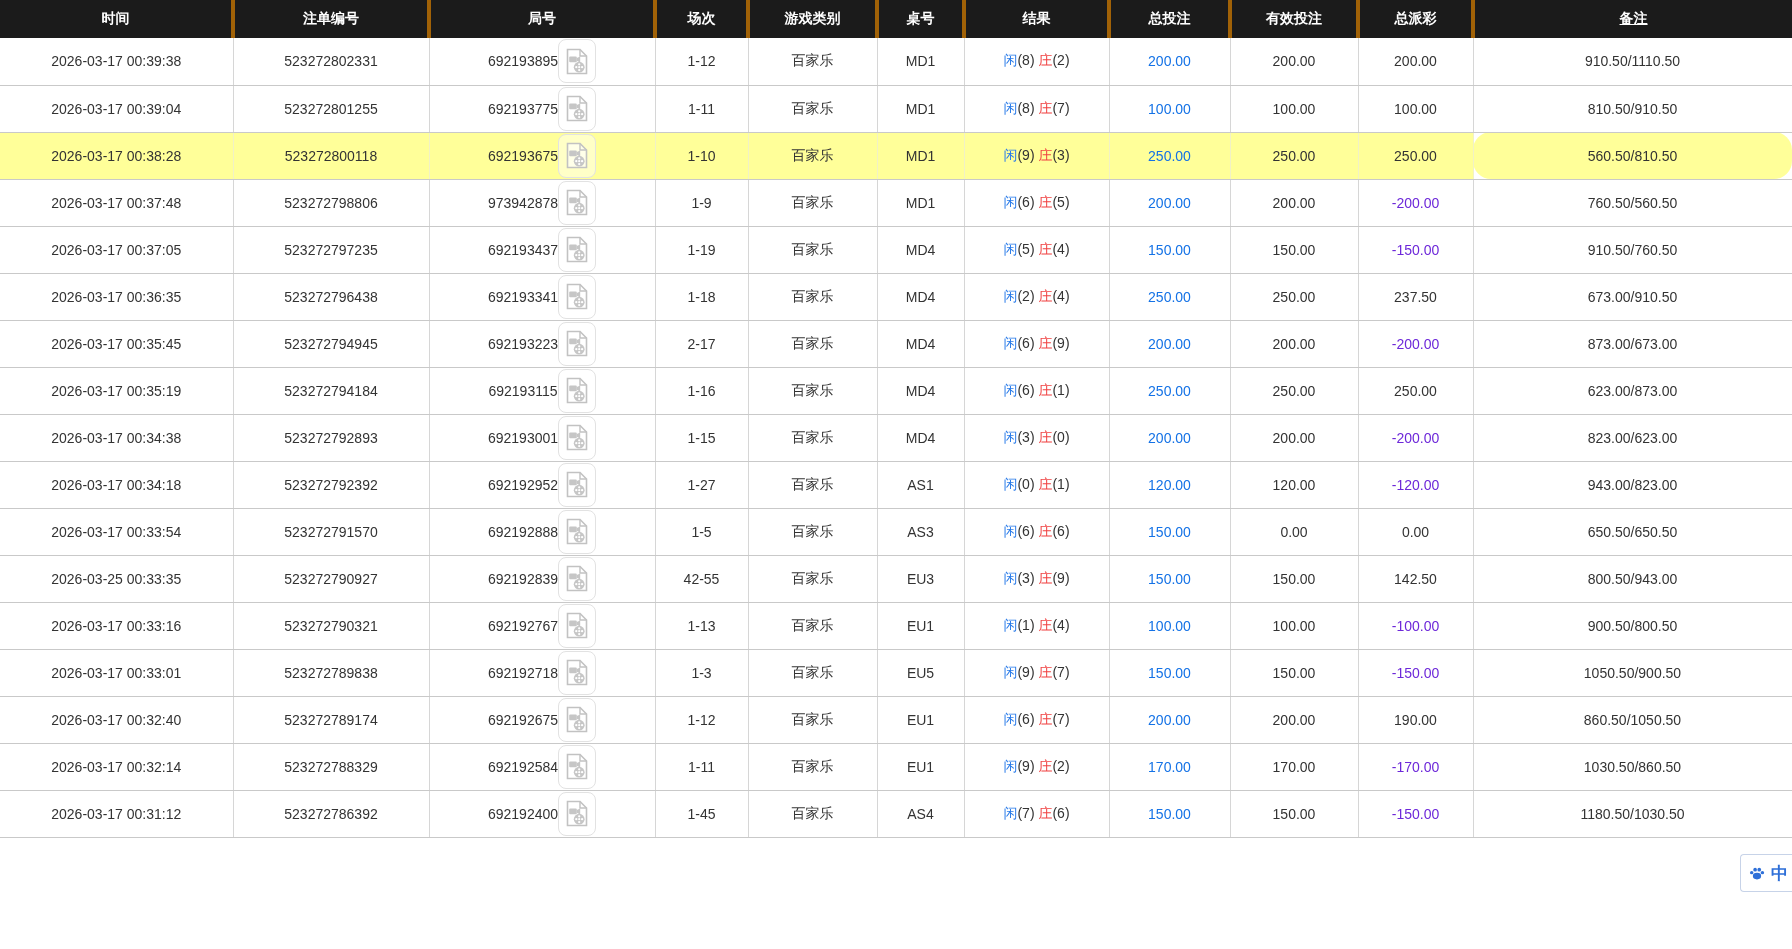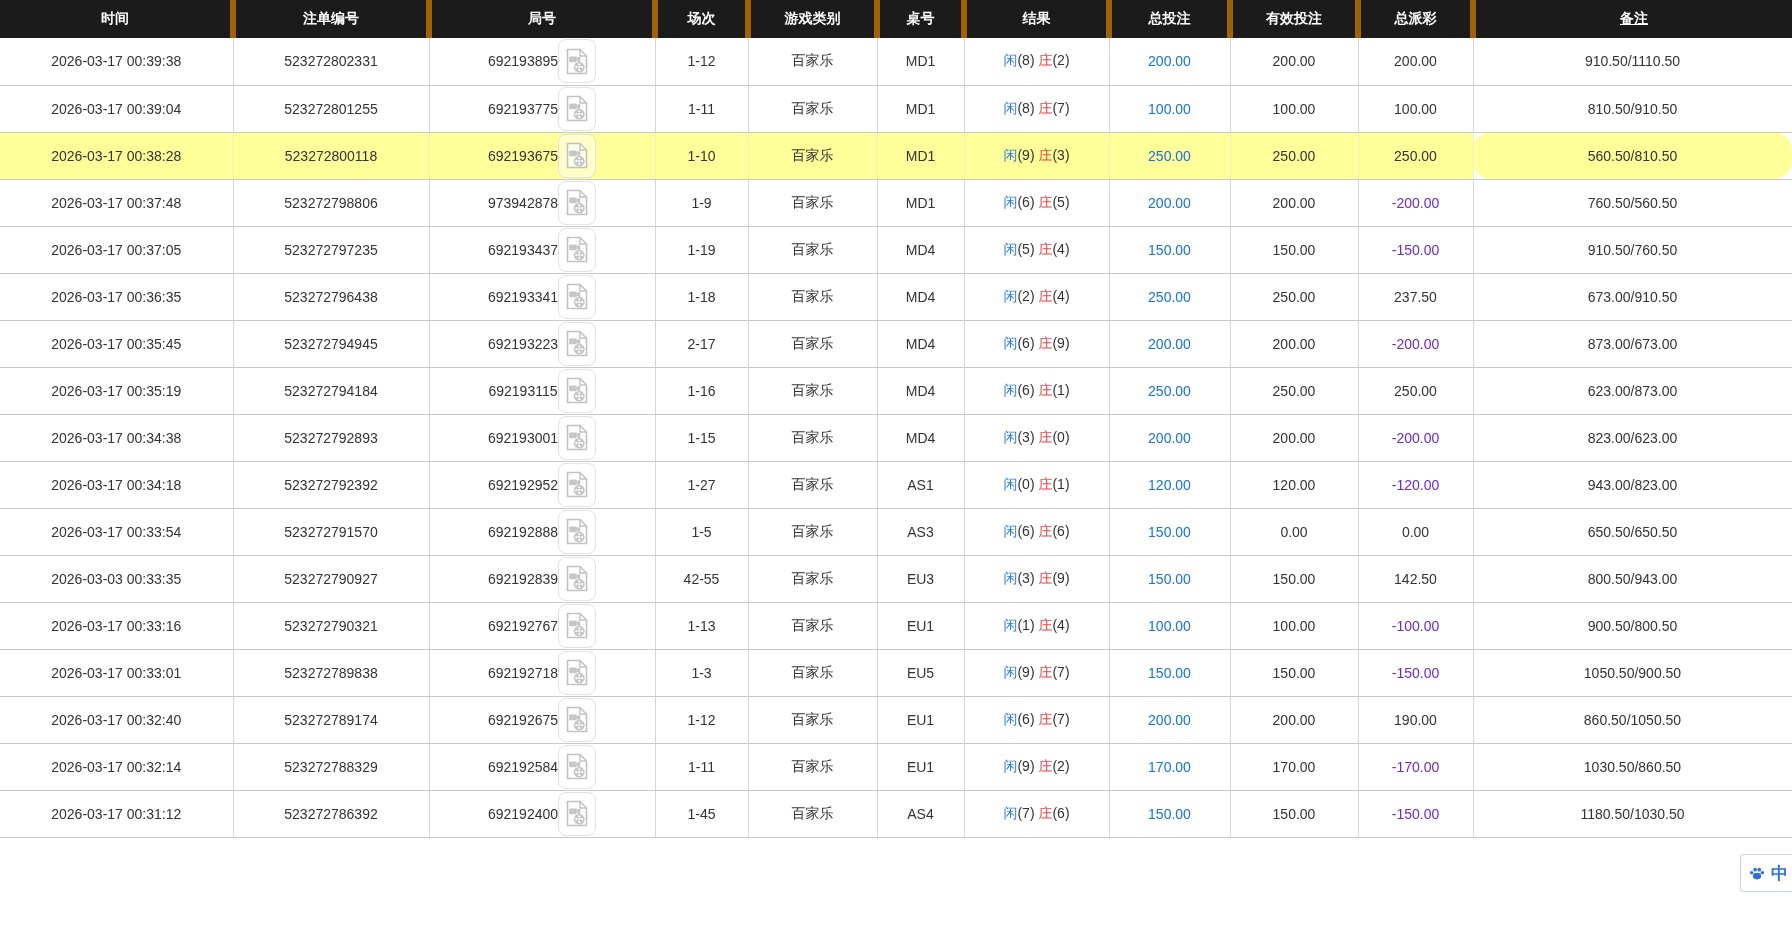--- a/index.html
+++ b/index.html
@@ -7,21 +7,21 @@
     width:1792px;height:949px;overflow:hidden;position:relative;
     font-family:"Liberation Sans","DejaVu Sans",sans-serif;
     font-size:14px;color:#333;
   }
   table.records{
     table-layout:fixed;border-collapse:collapse;width:1792px;
   }
   thead th{
     background:#1b1b1b;color:#fff;font-weight:bold;font-size:14px;
     height:38px;text-align:center;vertical-align:middle;
-    border-right:6px solid #a16207;padding:0;
+    border-right:4px solid #a16207;padding:0;
   }
   thead th:last-child{border-right:none;text-decoration:underline;}
   tbody tr{height:47px;background:#fff;}
   tbody td{
     text-align:center;vertical-align:middle;padding:0 4px;
     border-right:1px solid #d6d6d6;border-bottom:1px solid #c9c9c9;
     color:#333;font-size:14px;white-space:nowrap;overflow:hidden;
   }
   tbody td:last-child{border-right:1px solid #d6d6d6;border-radius:18px;}
   tr.hl td{background:#ffff99;border-right-color:#f1f1c6;}
@@ -445,21 +445,21 @@
     <td>
       <span class="player-label">闲</span><span class="result-score player-score">(6) </span>
       <span class="banker-label">庄</span><span class="result-score banker-score">(6)</span>
     </td>
     <td class="amount-link">150.00</td>
     <td>0.00</td>
     <td>0.00</td>
     <td>650.50/650.50</td>
   </tr>
       <tr>
-    <td>2026-03-03 00:33:35</td>
+    <td>2026-03-25 00:33:35</td>
     <td>523272790927</td>
     <td>
       <span class="round-wrap">
         <span class="round-num">692192839</span>
         <span class="vbtn">
           <svg viewBox="0 0 22 27" width="22" height="27" aria-hidden="true">
             <path d="M1.5 1.5 H14 L20.5 8 V25.5 H1.5 Z" fill="rgba(255,255,255,0.6)" stroke="#c2c2c2" stroke-width="1.6"></path>
             <path d="M14 1.5 V8 H20.5" fill="none" stroke="#c2c2c2" stroke-width="1.4"></path>
             <rect x="3.2" y="8.6" width="7.6" height="5.6" rx="1" fill="#c6c6c6"></rect>
             <path d="M10.8 10 L14.2 8.4 V14.4 L10.8 12.8 Z" fill="#c6c6c6"></path>

